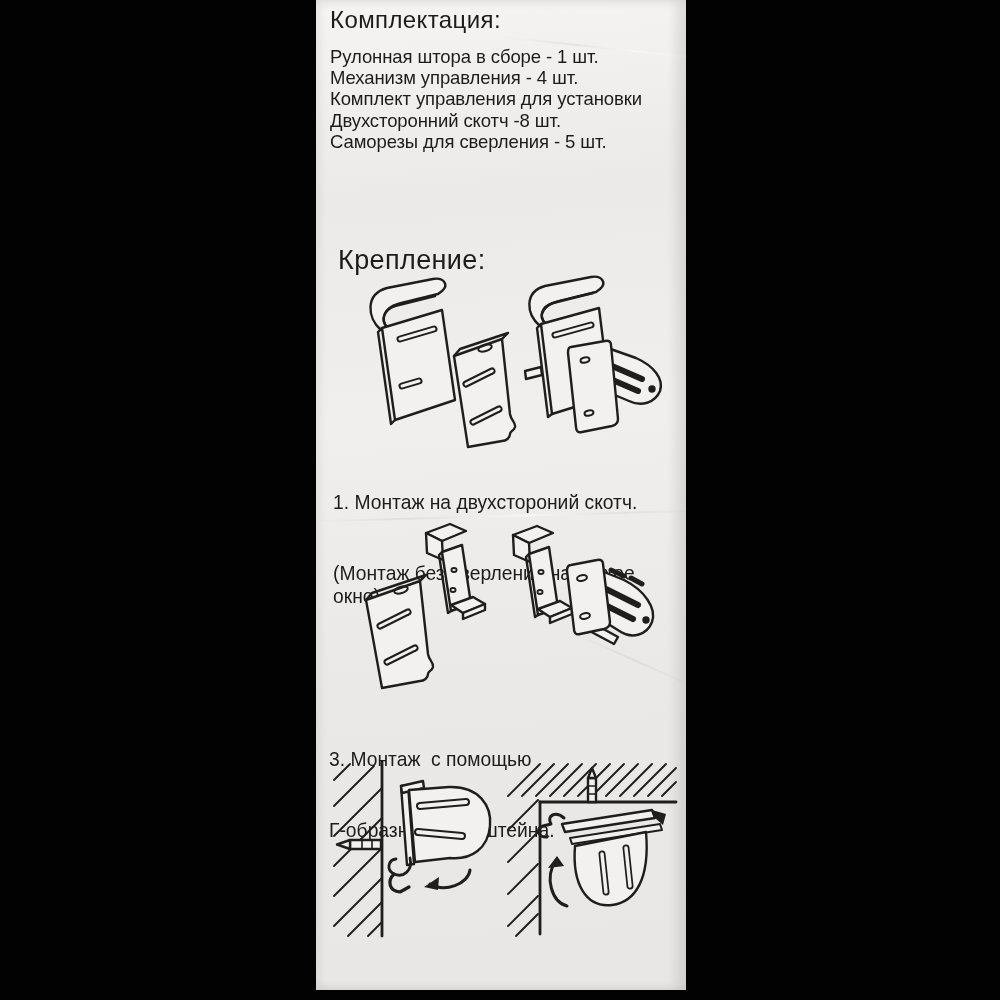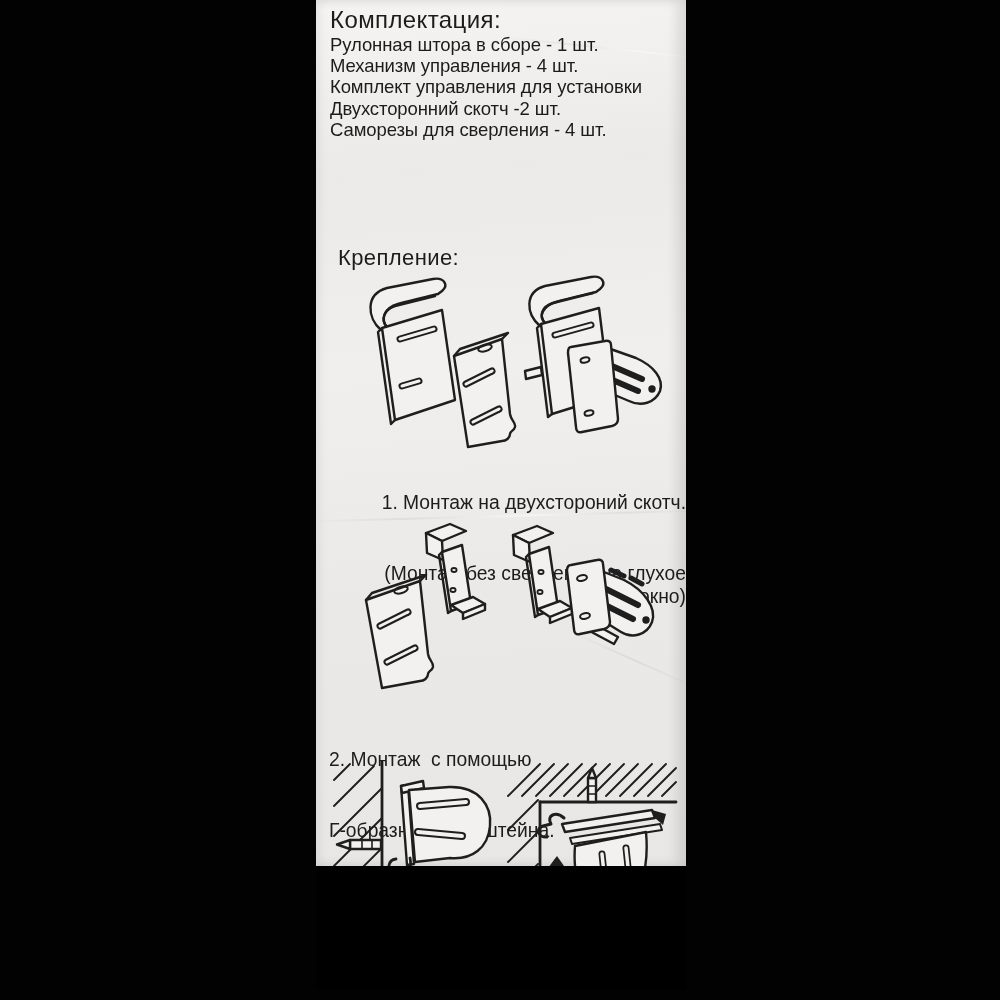--- a/index.html
+++ b/index.html
@@ -6,42 +6,42 @@
   body{
     width:1000px;height:1000px;overflow:hidden;position:relative;
     background:#000;
     font-family:"Liberation Sans", sans-serif;
   }
   .letterbox{position:absolute;background:#020202;}
   .lb-left{left:0;top:0;width:316px;height:1000px;}
   .lb-right{left:686px;top:0;width:314px;height:1000px;}
   .lb-bottom{left:0;top:990px;width:1000px;height:10px;}
   .paper{
-    position:absolute;left:316px;top:0;width:370px;height:866px;
+    position:absolute;left:316px;top:0;width:370px;height:990px;
     background:linear-gradient(176deg,#f5f4f2 0%,#ebeae8 20%,#f0efed 42%,#ebe9e7 68%,#e8e7e5 100%);
     box-shadow:inset -9px 0 12px rgba(0,0,0,0.10), inset 5px 0 9px rgba(0,0,0,0.05);
     overflow:hidden;
     color:#1c1c1c;
   }
   .crease{position:absolute;pointer-events:none;}
   .crease-1{left:-10px;top:515px;width:400px;height:2px;
     background:linear-gradient(90deg,transparent,rgba(0,0,0,0.06) 25%,rgba(255,255,255,0.55) 55%,rgba(0,0,0,0.05) 80%,transparent);
     transform:rotate(-1.6deg);}
   .crease-2{left:180px;top:46px;width:200px;height:2px;
     background:linear-gradient(90deg,transparent,rgba(0,0,0,0.05) 40%,rgba(255,255,255,0.4) 70%,transparent);
     transform:rotate(6deg);}
   .crease-3{left:250px;top:660px;width:140px;height:2px;
     background:linear-gradient(90deg,transparent,rgba(0,0,0,0.06) 50%,transparent);
     transform:rotate(24deg);}
   .packing{position:absolute;left:14px;top:6px;}
   .packing-title{font-size:24px;letter-spacing:0.4px;margin:0;}
-  .packing-items{margin-top:0;font-size:18.5px;line-height:21.2px;letter-spacing:-0.1px;}
-  .mount-title{position:absolute;left:22px;top:245px;font-size:22px;letter-spacing:0.4px;}
+  .packing-items{margin-top:12px;font-size:18.5px;line-height:21.2px;letter-spacing:-0.1px;}
+  .mount-title{position:absolute;left:22px;top:245px;font-size:27px;letter-spacing:0.4px;}
   .caption{position:absolute;font-size:19.3px;line-height:23.5px;white-space:pre-wrap;}
-  .cap-1{left:17px;top:444px;text-align:right;}
+  .cap-1{left:17px;top:444px;}
   .cap-2{left:13px;top:701px;}
   .cap-3{left:21px;top:943px;}
   svg{position:absolute;overflow:visible;}
   .svg-row1{left:18px;top:276px;}
   .svg-row2{left:14px;top:508px;}
   .svg-row3{left:8px;top:758px;}
   svg path, svg line, svg ellipse, svg circle{vector-effect:none;}
 </style>
 </head>
 <body>
@@ -53,22 +53,22 @@
   <div class="crease crease-1"></div>
   <div class="crease crease-2"></div>
   <div class="crease crease-3"></div>
 
   <div class="packing">
     <div class="packing-title">Комплектация:</div>
     <div class="packing-items">
       <div>Рулонная штора в сборе - 1 шт.</div>
       <div>Механизм управления - 4 шт.</div>
       <div>Комплект управления для установки</div>
-      <div>Двухсторонний скотч -2 шт.</div>
-      <div>Саморезы для сверления - 4 шт.</div>
+      <div>Двухсторонний скотч -8 шт.</div>
+      <div>Саморезы для сверления - 5 шт.</div>
     </div>
   </div>
 
   <div class="mount-title">Крепление:</div>
 
   <svg class="svg-row1" width="340" height="176" viewBox="0 0 340 176" fill="#f2f1ef" stroke="#1e1e1e" stroke-width="2.4" stroke-linejoin="round" stroke-linecap="round">
     <g>
       <path d="M47,54 C33,42 31,18 53,12 L99,3 C110,1 115,9 108,15 L104,18 C92,21 78,24 64,28 C50,32 46,44 53,51 Z"></path>
       <path d="M53,51 C47,44 49,34 61,30 L101,20" fill="none"></path>
       <path d="M48,52 L108,34 L121,124 L61,144 Z"></path>
@@ -143,21 +143,21 @@
       <path d="M257,112 L288,129 L284,136 L254,120 Z"></path>
       <line x1="281" y1="62" x2="294" y2="68" stroke-width="5"></line>
       <line x1="301" y1="70" x2="312" y2="76" stroke-width="5"></line>
       <path d="M241,57 L267,52 C271,51 273,53 273,56 L280,114 C280,118 278,120 274,121 L250,126 C246,127 244,125 244,121 L237,63 C237,59 238,57 241,57 Z"></path>
       <ellipse cx="252" cy="70" rx="5" ry="2.8" transform="rotate(-12 252 70)" fill="none" stroke-width="2"></ellipse>
       <ellipse cx="255" cy="108" rx="5" ry="2.8" transform="rotate(-12 255 108)" fill="none" stroke-width="2"></ellipse>
     </g>
   </svg>
 
   <div class="caption cap-2">
-    <div>2. Монтаж  с помощью</div>
+    <div>3. Монтаж  с помощью</div>
     <div>Г-образного кранштейна.</div>
   </div>
 
   <svg class="svg-row3" width="356" height="182" viewBox="0 0 356 182" fill="#f2f1ef" stroke="#1e1e1e" stroke-width="2.4" stroke-linejoin="round" stroke-linecap="round">
     <g>
       <g stroke-width="1.9">
         <line x1="10" y1="22" x2="26" y2="6"></line>
         <line x1="10" y1="48" x2="50" y2="8"></line>
         <line x1="10" y1="78" x2="58" y2="30"></line>
         <line x1="10" y1="108" x2="58" y2="60"></line>

